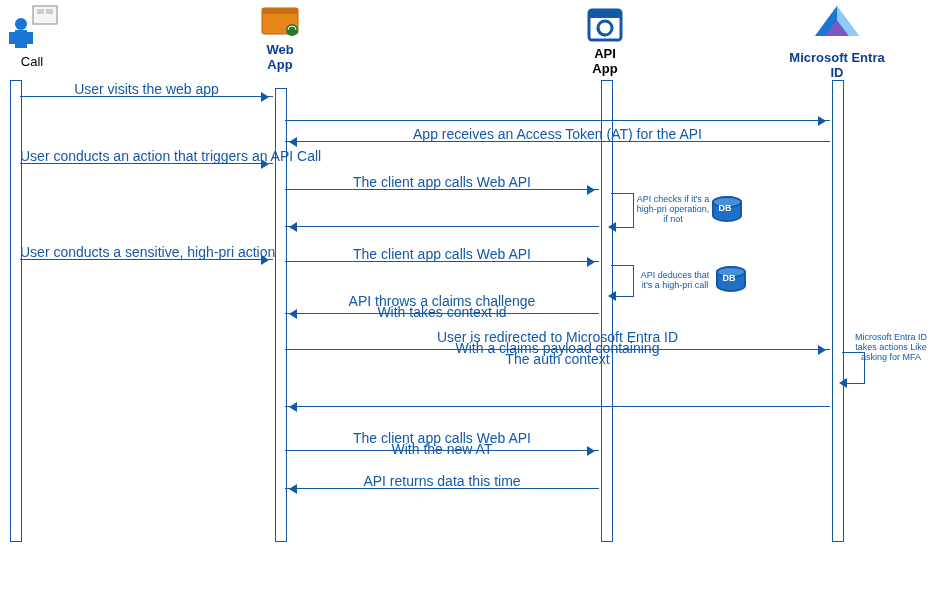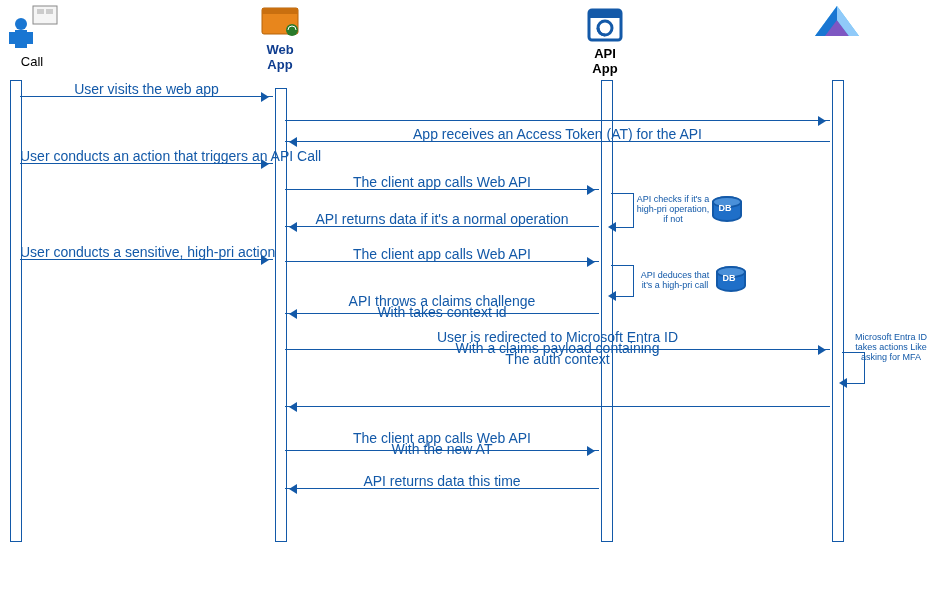--- a/index.html
+++ b/index.html
@@ -58,20 +58,21 @@
     <div style="font-weight:bold">API App</div>
   </div>
 
   <div class="actor" style="left:782px;top:2px;width:110px">
     <svg class="icon" width="56" height="46">
       <polygon points="28,4 50,34 6,34" fill="#4fc3f7"></polygon>
       <polygon points="28,4 28,34 6,34" fill="#1976d2"></polygon>
       <polygon points="28,18 40,34 16,34" fill="#7e57c2"></polygon>
       <polygon points="28,4 50,34 40,34 28,18" fill="#90caf9"></polygon>
     </svg>
+    <div>Microsoft Entra ID</div>
   </div>
 
   <div class="lifeline" style="left:10px;top:80px;height:460px"></div>
   <div class="lifeline" style="left:275px;top:88px;height:452px"></div>
   <div class="lifeline" style="left:601px;top:80px;height:460px"></div>
   <div class="lifeline" style="left:832px;top:80px;height:460px"></div>
 
   <div class="arrow" style="left:20px;top:96px;width:253px"></div>
   <div class="msg" style="left:20px;top:84px;width:253px">User visits the web app</div>
 
@@ -87,21 +88,20 @@
   <div class="msg" style="left:285px;top:177px;width:314px">The client app calls Web API</div>
 
   <div class="self-arrow" style="left:611px;top:193px;height:33px"></div>
   <div class="note" style="left:636px;top:194px;width:74px">API checks if it's
 a high-pri
 operation, if not</div>
   <div class="db" style="left:712px;top:196px"></div>
   <div class="db-label" style="left:712px;top:203px">DB</div>
 
   <div class="arrow left" style="left:285px;top:226px;width:314px"></div>
-  <div class="msg" style="left:285px;top:214px;width:314px">API returns data if it's a normal operation</div>
 
   <div class="arrow" style="left:20px;top:259px;width:253px"></div>
   <div class="msg" style="left:20px;top:247px;width:253px">User conducts a sensitive, high-pri action</div>
 
   <div class="arrow" style="left:285px;top:261px;width:314px"></div>
   <div class="msg" style="left:285px;top:249px;width:314px">The client app calls Web API</div>
 
   <div class="self-arrow" style="left:611px;top:265px;height:30px"></div>
   <div class="note" style="left:636px;top:270px;width:78px">API deduces that
 it's a high-pri call</div>

